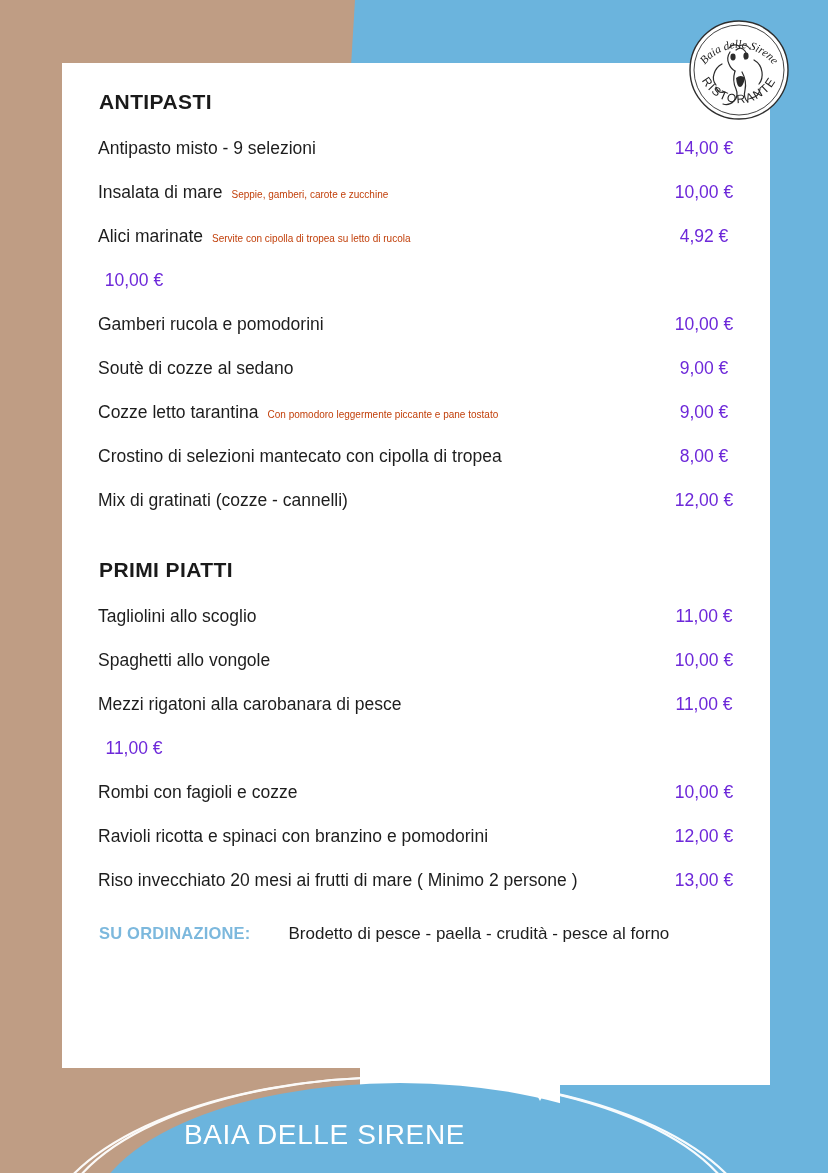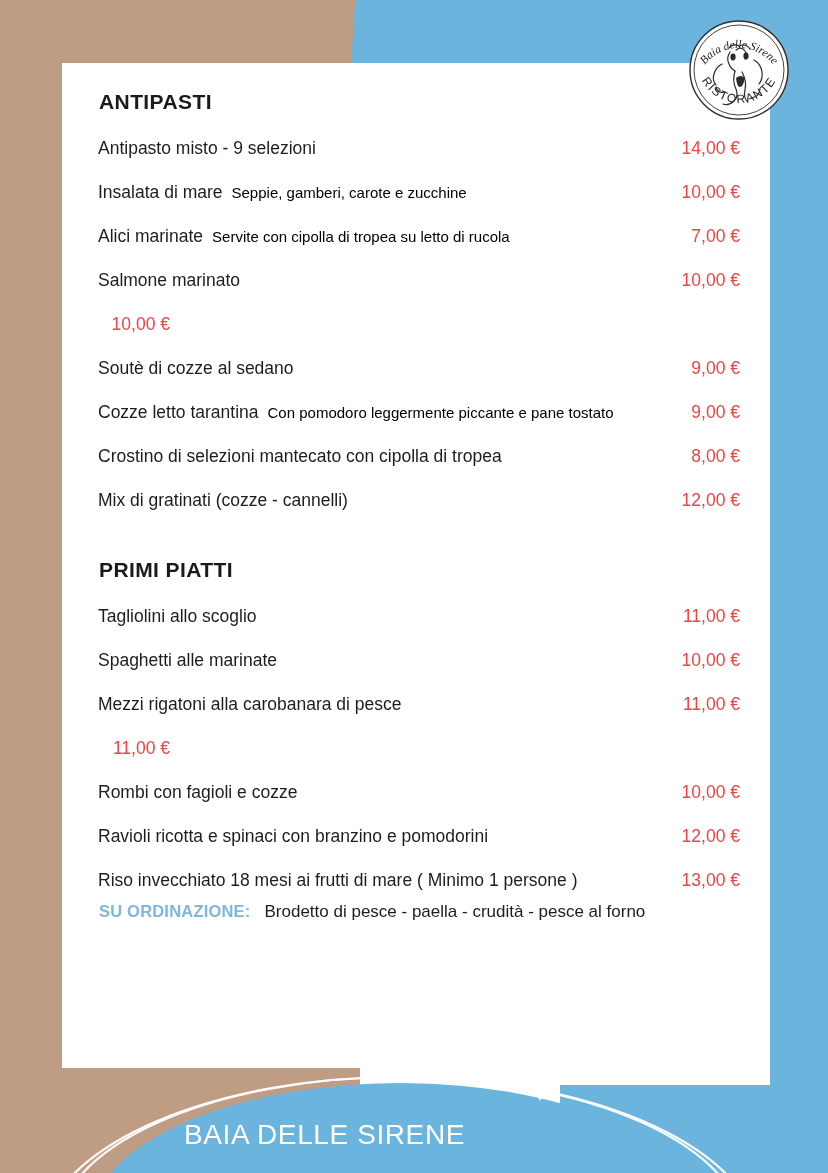--- a/index.html
+++ b/index.html
@@ -100,41 +100,43 @@
   }
 
   .item-name {
     font-size: 17.5px;
     color: #1d1d1d;
     font-weight: 400;
     white-space: nowrap;
   }
 
   .item-desc {
-    font-size: 15px;
-    color: #000000;
+    font-size: 10px;
+    color: #c2410c;
     margin-left: 9px;
     white-space: nowrap;
     text-align: center;
   }
   .item-desc:empty { display: none; }
 
   .item-price {
     font-size: 17.5px;
-    color: #ef4444;
+    color: #6d28d9;
     white-space: nowrap;
     flex: 0 0 auto;
-    text-align: right;
+    text-align: center;
     min-width: 72px;
   }
 
   .on-order {
     display: flex;
     align-items: baseline;
+    margin-top: 22px;
     padding-left: 1px;
+    gap: 24px;
   }
   .on-order-label {
     font-size: 16.5px;
     font-weight: bold;
     color: #7cb8dd;
     letter-spacing: 0.2px;
   }
   .on-order-text {
     font-size: 17px;
     color: #1d1d1d;
@@ -239,32 +241,32 @@
           <span class="item-desc">Seppie, gamberi, carote e zucchine</span>
         </div>
         <span class="item-price">10,00 €</span>
       </div>
 
       <div class="item">
         <div class="item-left">
           <span class="item-name">Alici marinate</span>
           <span class="item-desc">Servite con cipolla di tropea su letto di rucola</span>
         </div>
-        <span class="item-price">7,00 €</span>
-      </div>
-
-      <div class="item">
-        <div class="item-left">
-          <span class="item-name">Salmone marinato</span>
-
-        </div>
-        <span class="item-price">10,00 €</span>
-      </div>
-
-      <div class="item">
+        <span class="item-price">4,92 €</span>
+      </div>
+
+      <div class="item">
+        <span class="item-price">10,00 €</span>
+      </div>
+
+      <div class="item">
+        <div class="item-left">
+          <span class="item-name">Gamberi rucola e pomodorini</span>
+
+        </div>
         <span class="item-price">10,00 €</span>
       </div>
 
       <div class="item">
         <div class="item-left">
           <span class="item-name">Soutè di cozze al sedano</span>
 
         </div>
         <span class="item-price">9,00 €</span>
       </div>
@@ -300,21 +302,21 @@
       <div class="item">
         <div class="item-left">
           <span class="item-name">Tagliolini allo scoglio</span>
 
         </div>
         <span class="item-price">11,00 €</span>
       </div>
 
       <div class="item">
         <div class="item-left">
-          <span class="item-name">Spaghetti alle marinate</span>
+          <span class="item-name">Spaghetti allo vongole</span>
 
         </div>
         <span class="item-price">10,00 €</span>
       </div>
 
       <div class="item">
         <div class="item-left">
           <span class="item-name">Mezzi rigatoni alla carobanara di pesce</span>
 
         </div>
@@ -336,21 +338,21 @@
       <div class="item">
         <div class="item-left">
           <span class="item-name">Ravioli ricotta e spinaci con branzino e pomodorini</span>
 
         </div>
         <span class="item-price">12,00 €</span>
       </div>
 
       <div class="item">
         <div class="item-left">
-          <span class="item-name">Riso invecchiato 18 mesi ai frutti di mare ( Minimo 1 persone )</span>
+          <span class="item-name">Riso invecchiato 20 mesi ai frutti di mare ( Minimo 2 persone )</span>
 
         </div>
         <span class="item-price">13,00 €</span>
       </div>
     </div>
 
     <div class="on-order">
       <span class="on-order-label">SU ORDINAZIONE:</span>
       <span class="on-order-text">Brodetto di pesce - paella - crudità - pesce al forno</span>
     </div>

